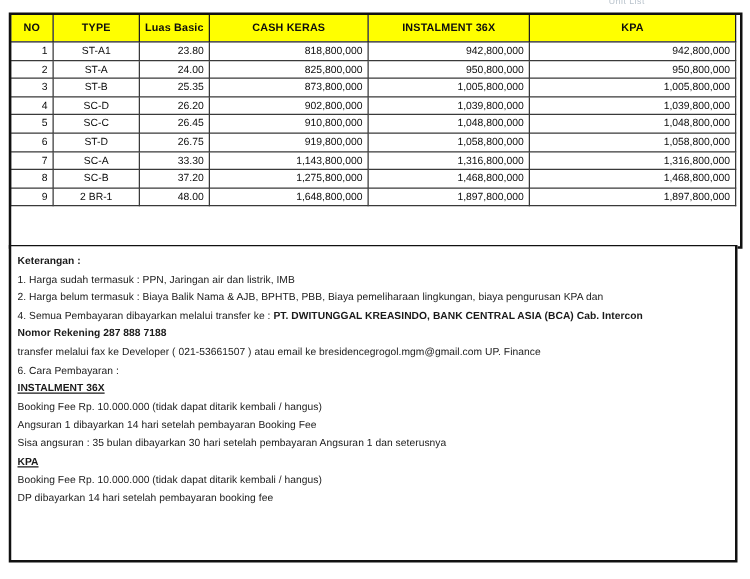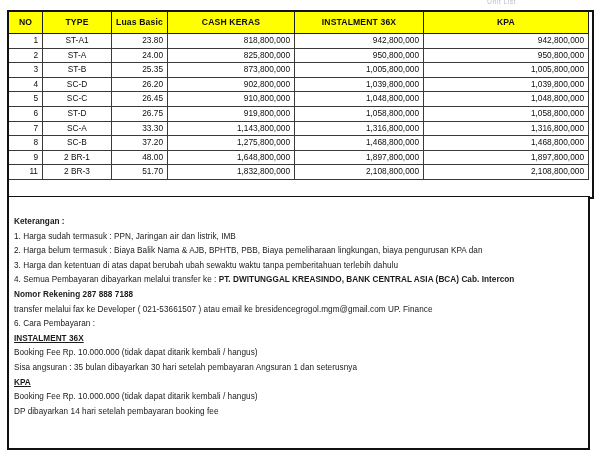--- a/index.html
+++ b/index.html
@@ -64,21 +64,21 @@
   }
 
   
   .notes{
     position:absolute;left:7px;top:196px;
     width:583px;height:254px;
     border:2px solid #111;
     border-top:1px solid #111;
     box-sizing:border-box;
     background:#fff;
-    padding:18px 0 0 5px;
+    padding:5px 0 0 5px;
   }
   .nline{
     font-size:8.2px;
     color:#1a1a1a;
     line-height:14.6px;
     height:14.6px;
     white-space:nowrap;
     letter-spacing:.05px;
   }
   .nline.b{font-weight:bold;}
@@ -169,42 +169,34 @@
           <td class="c-kpa">1,468,800,000</td>
         </tr>
         <tr>
           <td class="c-no">9</td>
           <td class="c-type">2 BR-1</td>
           <td class="c-luas">48.00</td>
           <td class="c-cash">1,648,800,000</td>
           <td class="c-inst">1,897,800,000</td>
           <td class="c-kpa">1,897,800,000</td>
         </tr>
-        <tr>
-          <td class="c-no">11</td>
-          <td class="c-type">2 BR-3</td>
-          <td class="c-luas">51.70</td>
-          <td class="c-cash">1,832,800,000</td>
-          <td class="c-inst">2,108,800,000</td>
-          <td class="c-kpa">2,108,800,000</td>
-        </tr>
       </tbody>
   </table>
   <div class="tbl-frame"></div>
 
   <div class="notes">
     <div class="nline b">Keterangan :</div>
     <div class="nline">1. Harga sudah termasuk : PPN, Jaringan air dan listrik, IMB</div>
     <div class="nline">2. Harga belum termasuk : Biaya Balik Nama &amp; AJB, BPHTB, PBB, Biaya pemeliharaan lingkungan, biaya pengurusan KPA dan</div>
-    <div class="nline">3. Harga dan ketentuan di atas dapat berubah ubah sewaktu waktu tanpa pemberitahuan terlebih dahulu</div>
     <div class="nline"><span>4. Semua Pembayaran dibayarkan melalui transfer ke : </span><span class="bold">PT. DWITUNGGAL KREASINDO, BANK CENTRAL ASIA (BCA) Cab. Intercon</span></div>
     <div class="nline b">Nomor Rekening 287 888 7188</div>
     <div class="nline">transfer melalui fax ke Developer ( 021-53661507 ) atau email ke bresidencegrogol.mgm@gmail.com UP. Finance</div>
     <div class="nline">6. Cara Pembayaran :</div>
     <div class="nline u">INSTALMENT 36X</div>
     <div class="nline">Booking Fee Rp. 10.000.000 (tidak dapat ditarik kembali / hangus)</div>
+    <div class="nline">Angsuran 1 dibayarkan 14 hari setelah pembayaran Booking Fee</div>
     <div class="nline">Sisa angsuran : 35 bulan dibayarkan 30 hari setelah pembayaran Angsuran 1 dan seterusnya</div>
     <div class="nline u">KPA</div>
     <div class="nline">Booking Fee Rp. 10.000.000 (tidak dapat ditarik kembali / hangus)</div>
     <div class="nline">DP dibayarkan 14 hari setelah pembayaran booking fee</div>
   </div>
 
 </div>
 
 </body></html>

